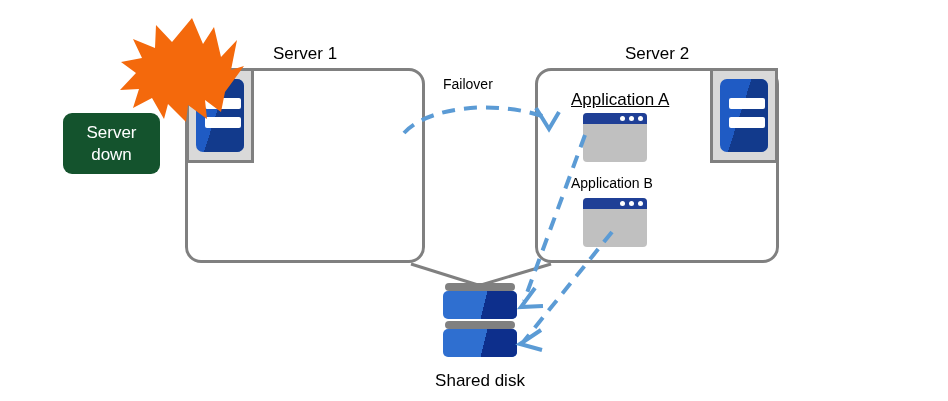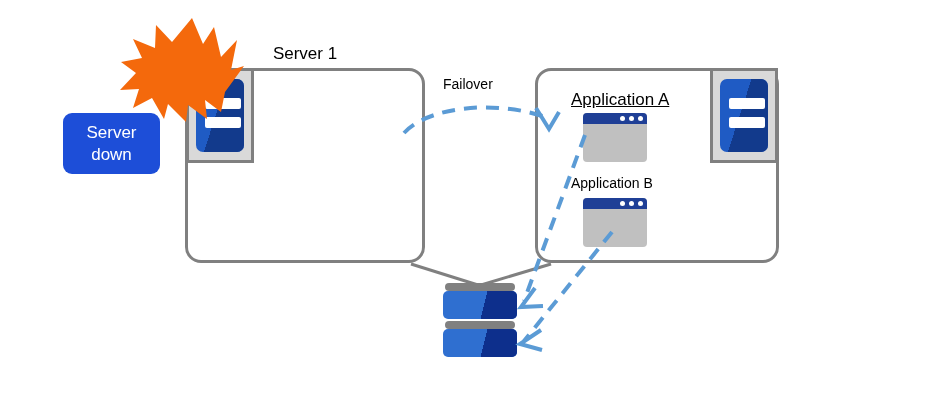--- a/index.html
+++ b/index.html
@@ -133,21 +133,21 @@
   #app-a-window { left: 583px; top: 113px; }
   #app-b-window { left: 583px; top: 198px; }
 
   
   #server-down-badge {
     position: absolute;
     left: 63px;
     top: 113px;
     width: 97px;
     height: 61px;
-    background: #1d4ed8;
+    background: #14532d;
     border-radius: 9px;
     color: #ffffff;
     font-size: 17px;
     font-family: "Liberation Sans", sans-serif;
     display: flex;
     flex-direction: column;
     align-items: center;
     justify-content: center;
     line-height: 1.25;
     text-align: center;
@@ -214,20 +214,21 @@
     </div>
   </div>
 
   <div id="server-down-badge">
     <span>Server</span>
     <span>down</span>
   </div>
 
   <div id="failover-label" class="label">Failover</div>
 
+  <div id="server2-title" class="label">Server 2</div>
 
   <div id="server2-box" class="server-box"></div>
 
   <div id="server2-icon" class="server-icon">
     <div class="server-icon-inner">
       <div class="server-icon-shade"></div>
       <div class="server-bar b1"></div>
       <div class="server-bar b2"></div>
     </div>
   </div>
@@ -256,20 +257,21 @@
     <div id="disk-cap-1" class="disk-cap"></div>
     <div id="disk-body-1" class="disk-body">
       <div class="disk-shade"></div>
     </div>
     <div id="disk-cap-2" class="disk-cap"></div>
     <div id="disk-body-2" class="disk-body">
       <div class="disk-shade"></div>
     </div>
   </div>
 
+  <div id="shared-disk-label" class="label">Shared disk</div>
 
   <svg id="vector-layer" viewBox="0 0 948 401" xmlns="http://www.w3.org/2000/svg">
 
     <path fill="#F4690C" d="M192 18 L203 44 L214 27 L221 57 L237 40 L231 70 L244 66 L225 92
              L221 112 L205 100 L207 119 L188 105 L186 122 L168 104 L164 119
              L152 98 L133 108 L139 89 L120 90 L136 73 L121 62 L142 58 L133 39
              L155 48 L156 25 L172 42 Z"></path>
 
     <path stroke="#808080" stroke-width="3" fill="none" d="M411 264 L478 285"></path>
 

